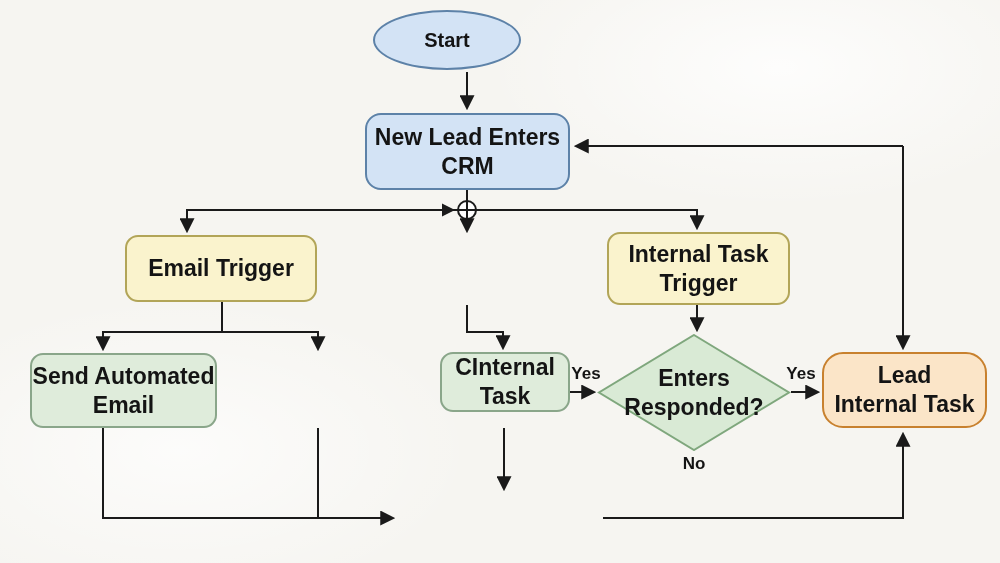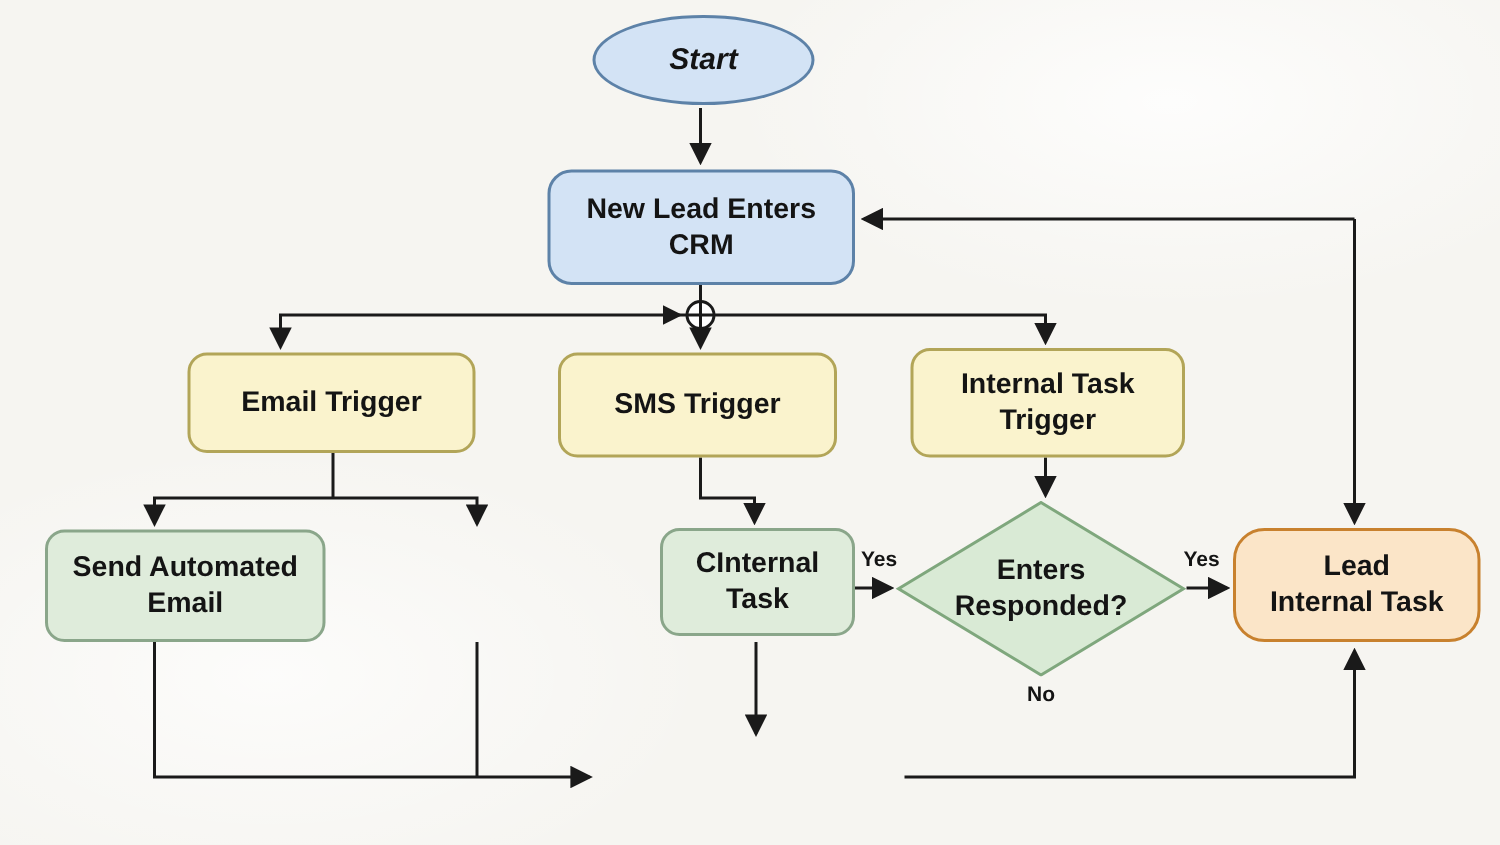--- a/index.html
+++ b/index.html
@@ -27,21 +27,21 @@
 
   .node {
     position: absolute;
     display: flex; align-items: center; justify-content: center;
     text-align: center;
     font-weight: 700;
     color: var(--text);
     white-space: pre-line;
     line-height: 1.25;
     box-sizing: border-box;
-    font-size: 19px;
+    font-size: 23px;
   }
   .ellipse {
     background: var(--blue-fill);
     border: 2px solid var(--blue-border);
     border-radius: 50%;
     font-size: 20px;
   }
   .rect-blue {
     background: var(--blue-fill);
     border: 2px solid var(--blue-border);
@@ -69,21 +69,21 @@
     font-size: 20px;
   }
   .diamond-wrap { background: transparent; border: none; padding: 0; }
   .diamond-wrap svg { position: absolute; left: 0; top: 0; }
   .diamond-label { position: relative; z-index: 2; }
   .diamond-shape { fill: var(--diamond-fill); stroke: var(--diamond-border); stroke-width: 2; }
 
   .edge-label {
     position: absolute;
     font-weight: 700;
-    font-size: 14px;
+    font-size: 17px;
     color: var(--text);
     text-align: center;
     width: 40px;
   }
 </style>
 </head>
 <body>
 
 <div id="canvas">
 
@@ -114,37 +114,36 @@
       <path class="edge" d="M903,146 H576" marker-end="url(#arr)"></path>
       <path class="edge" d="M903,146 V348" marker-end="url(#arr)"></path>
 
       <path class="edge" d="M504,428 V489" marker-end="url(#arr)"></path>
       <path class="edge" d="M103,428 V518 H393" marker-end="url(#arr)"></path>
       <path class="edge" d="M318,428 V518"></path>
       <path class="edge" d="M603,518 H903 V434" marker-end="url(#arr)"></path>
     </g>
   </svg>
 
-  <div class="node ellipse" style="left:395px; top:10px; width:148px; height:60px;font-style:italic;">Start</div>
+  <div class="node ellipse" style="left:373px; top:10px; width:148px; height:60px;">Start</div>
 
   <div class="node rect-blue" style="left:365px; top:113px; width:205px; height:77px;">New Lead Enters
 CRM</div>
 
   <div class="node rect-yellow" style="left:125px; top:235px; width:192px; height:67px;">Email Trigger</div>
 
-  <div class="node rect-yellow" style="left:372px; top:235px; width:186px; height:70px;">SMS Trigger</div>
 
   <div class="node rect-yellow" style="left:607px; top:232px; width:183px; height:73px;">Internal Task
 Trigger</div>
 
   <div class="node rect-green" style="left:10px; top:353px; width:187px; height:75px;margin-left:20px;">Send Automated
 Email</div>
 
 
-  <div class="node rect-green" style="left:440px; top:352px; width:130px; height:72px;">CInternal
+  <div class="node rect-green" style="left:440px; top:352px; width:130px; height:60px;">CInternal
 Task</div>
 
   <div class="node diamond-wrap" style="left:597px; top:334px; width:194px; height:117px;">
     <svg width="194" height="117" viewBox="0 0 194 117">
       <polygon class="diamond-shape" points="97,1 192,58.5 97,116 2,58.5"></polygon>
     </svg>
     <div class="diamond-label">Enters
 Responded?</div>
   </div>
 

